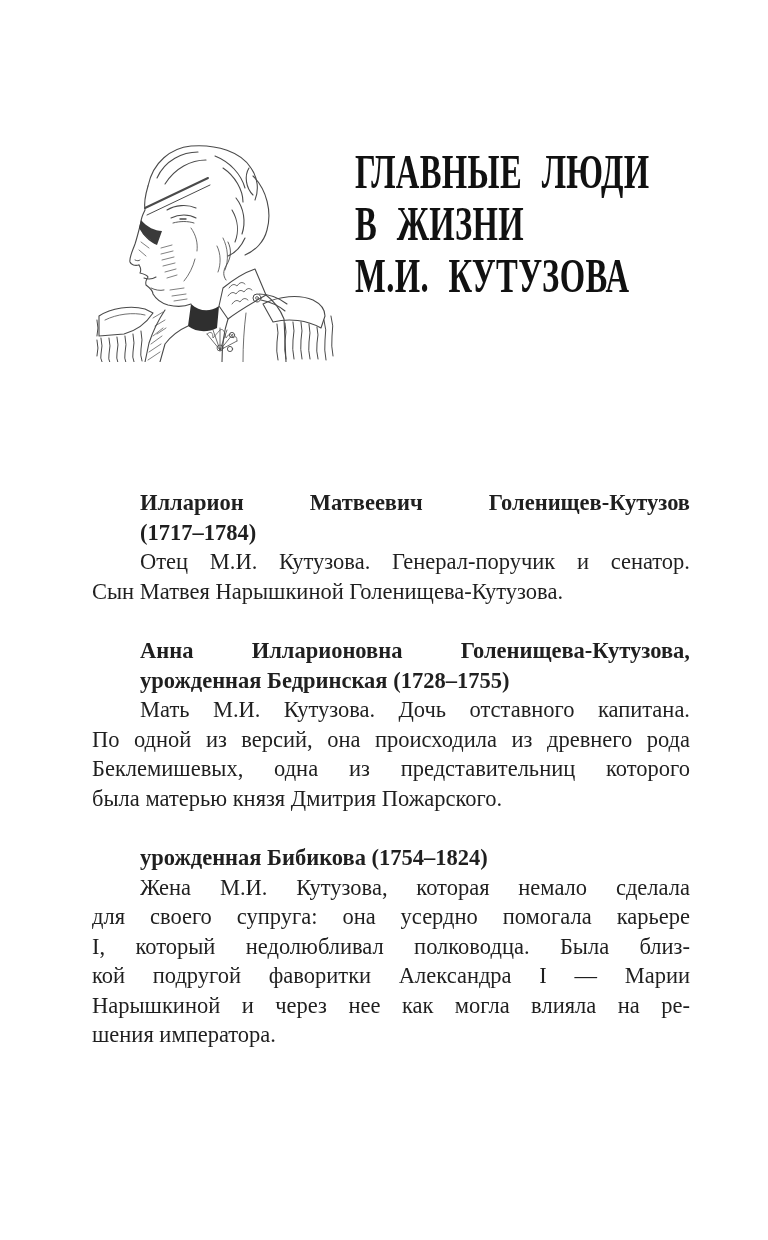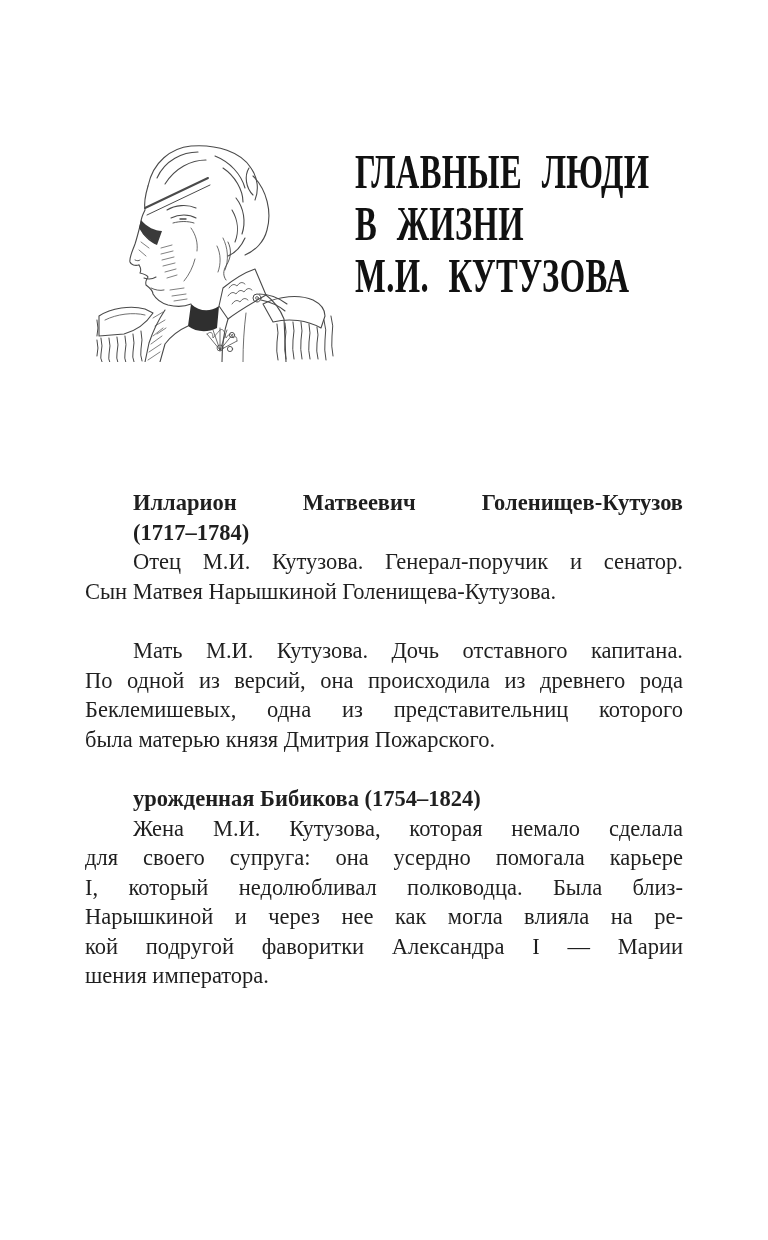--- a/index.html
+++ b/index.html
@@ -30,21 +30,21 @@
     line-height: 52px;
     font-size: 48px;
     white-space: nowrap;
     transform: scaleX(0.68);
     transform-origin: 0 50%;
     word-spacing: 0.34em;
     letter-spacing: 0.5px;
   }
   .sections {
     position: absolute;
-    left: 85px;
+    left: 92px;
     top: 488px;
     width: 598px;
     font-size: 22.5px;
     line-height: 29.5px;
     color: #1f1f1f;
   }
   .section { margin-top: 30px; }
   .section:first-child { margin-top: 0; }
   .h-block { padding-left: 48px; }
   .h-line { font-weight: bold; }
@@ -183,33 +183,37 @@
   <div class="sections" id="sections">
       <div class="section">
         <div class="h-block">
           <div class="line h-line j">Илларион Матвеевич Голенищев-Кутузов</div>
           <div class="line h-line">(1717–1784)</div>
         </div>
         <div class="line j indent">Отец М.И. Кутузова. Генерал-поручик и сенатор.</div>
         <div class="line">Сын Матвея Нарышкиной Голенищева-Кутузова.</div>
       </div>
       <div class="section">
+        <div class="h-block">
+          <div class="line h-line j">Анна Илларионовна Голенищева-Кутузова,</div>
+          <div class="line h-line">урожденная Бедринская (1728–1755)</div>
+        </div>
         <div class="line j indent">Мать М.И. Кутузова. Дочь отставного капитана.</div>
         <div class="line j">По одной из версий, она происходила из древнего рода</div>
         <div class="line j">Беклемишевых, одна из представительниц которого</div>
         <div class="line">была матерью князя Дмитрия Пожарского.</div>
       </div>
       <div class="section">
         <div class="h-block">
           <div class="line h-line">урожденная Бибикова (1754–1824)</div>
         </div>
         <div class="line j indent">Жена М.И. Кутузова, которая немало сделала</div>
         <div class="line j">для своего супруга: она усердно помогала карьере</div>
         <div class="line j">I, который недолюбливал полководца. Была близ-</div>
+        <div class="line j">кой подругой фаворитки Александра I — Марии</div>
         <div class="line j">Нарышкиной и через нее как могла влияла на ре-</div>
-        <div class="line j">кой подругой фаворитки Александра I — Марии</div>
         <div class="line">шения императора.</div>
       </div>
     </div>
 
   <div class="page-number">9</div>
 
 </div>
 
 </body></html>

